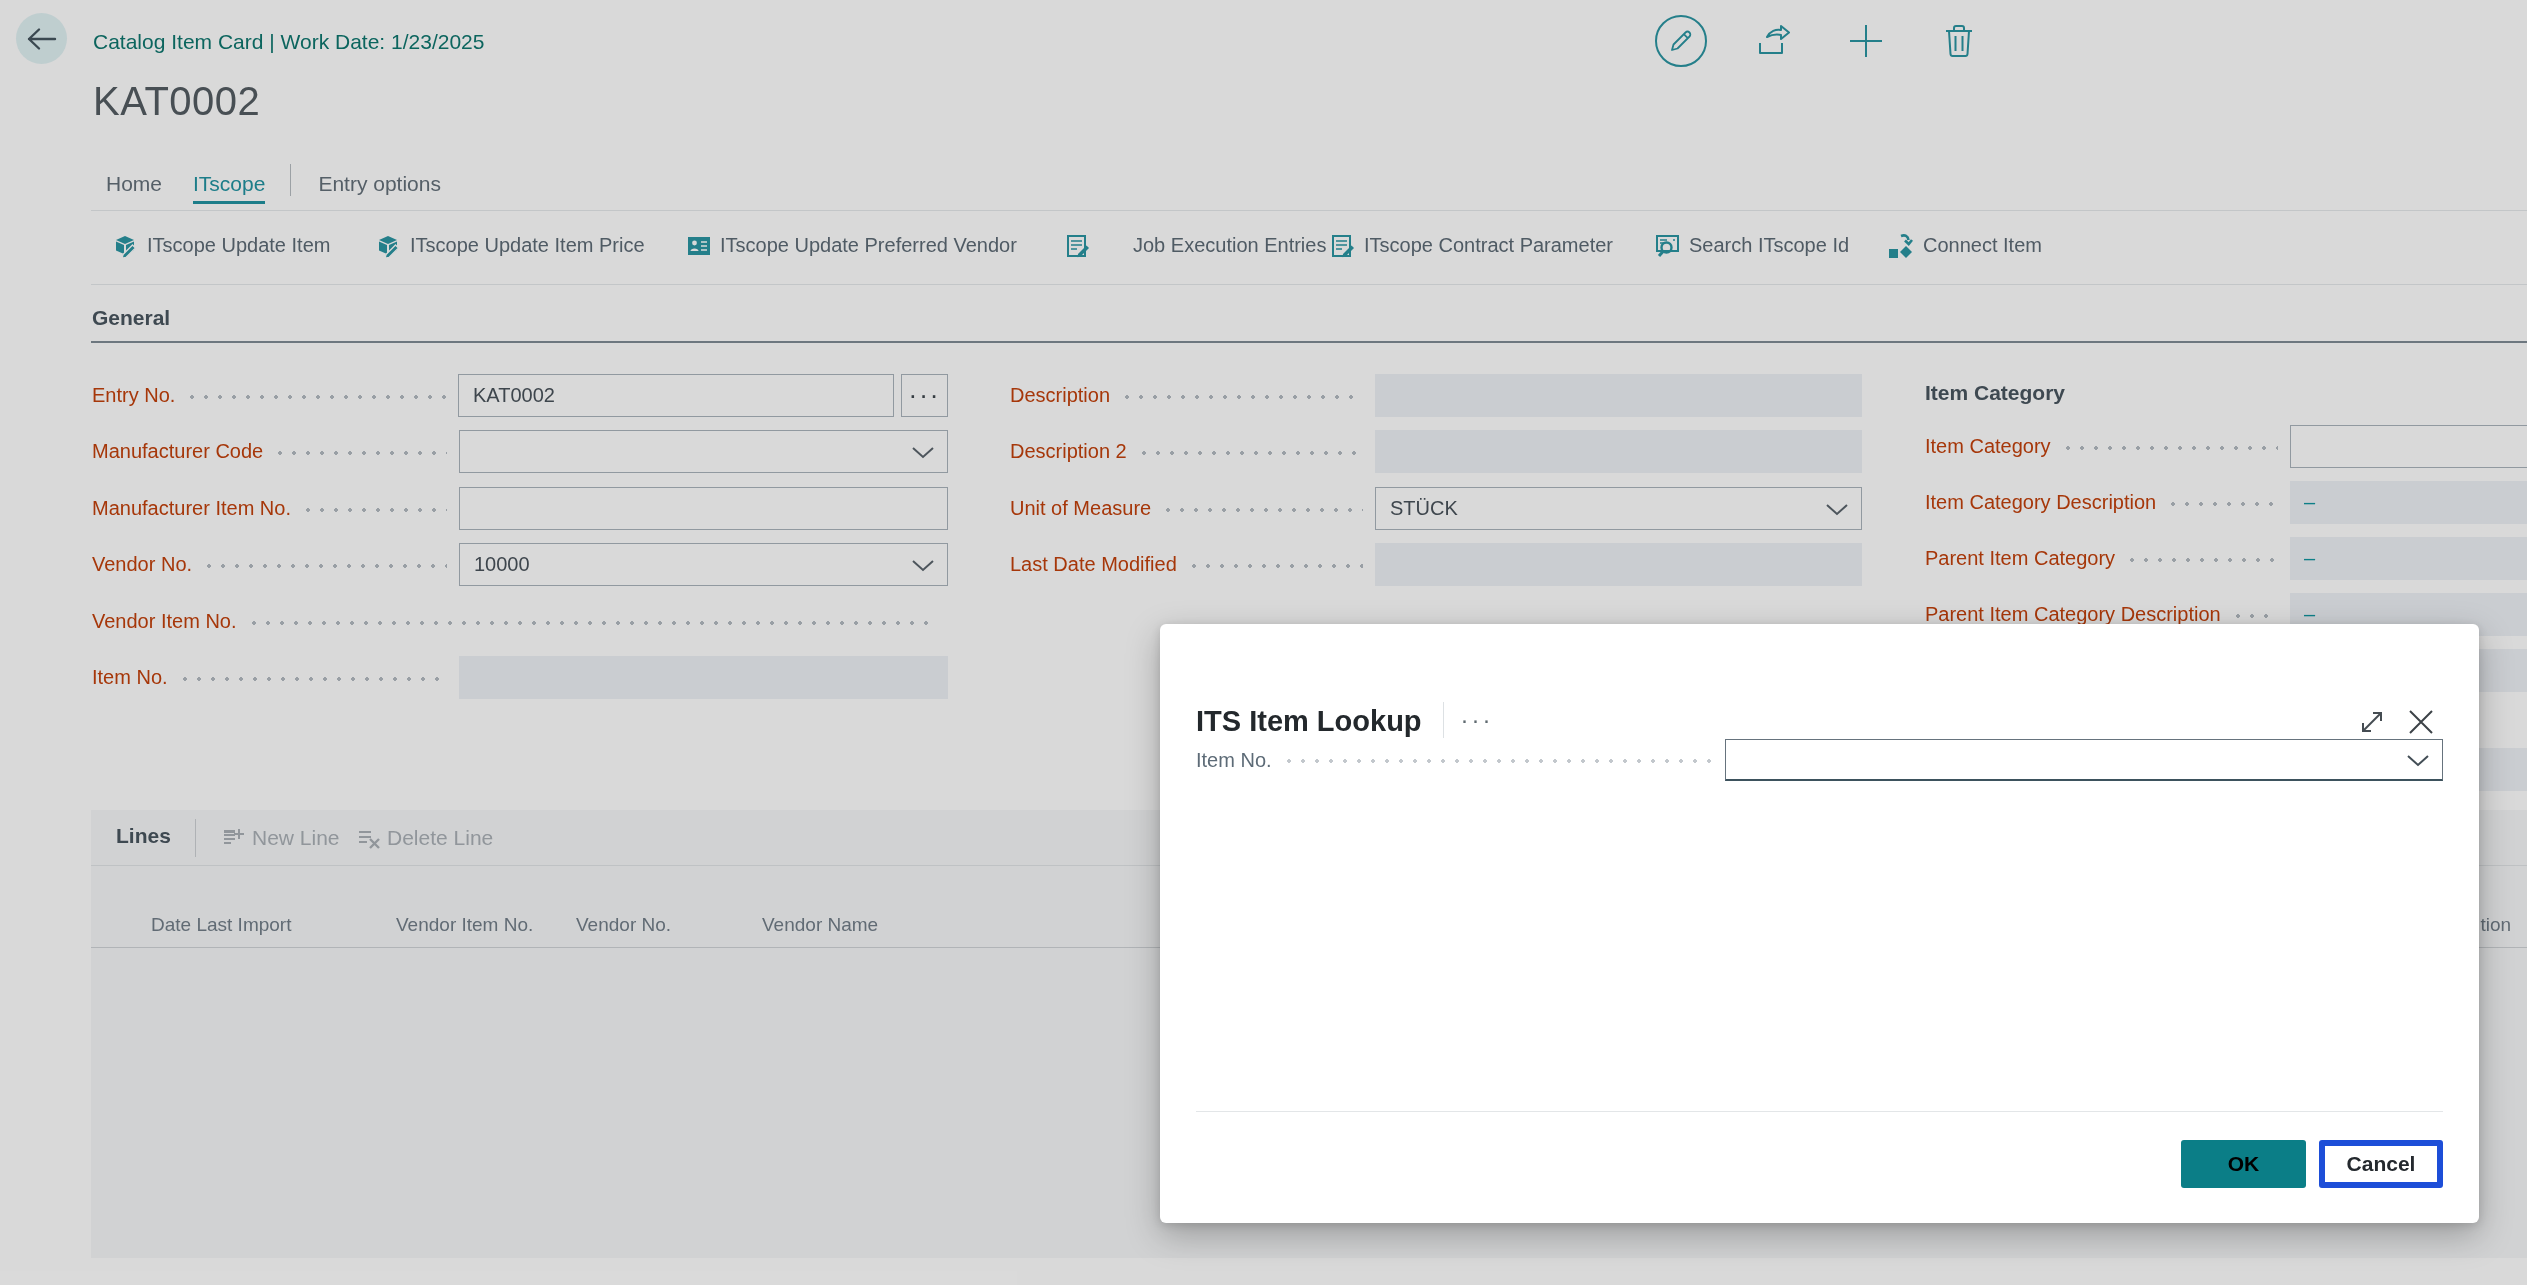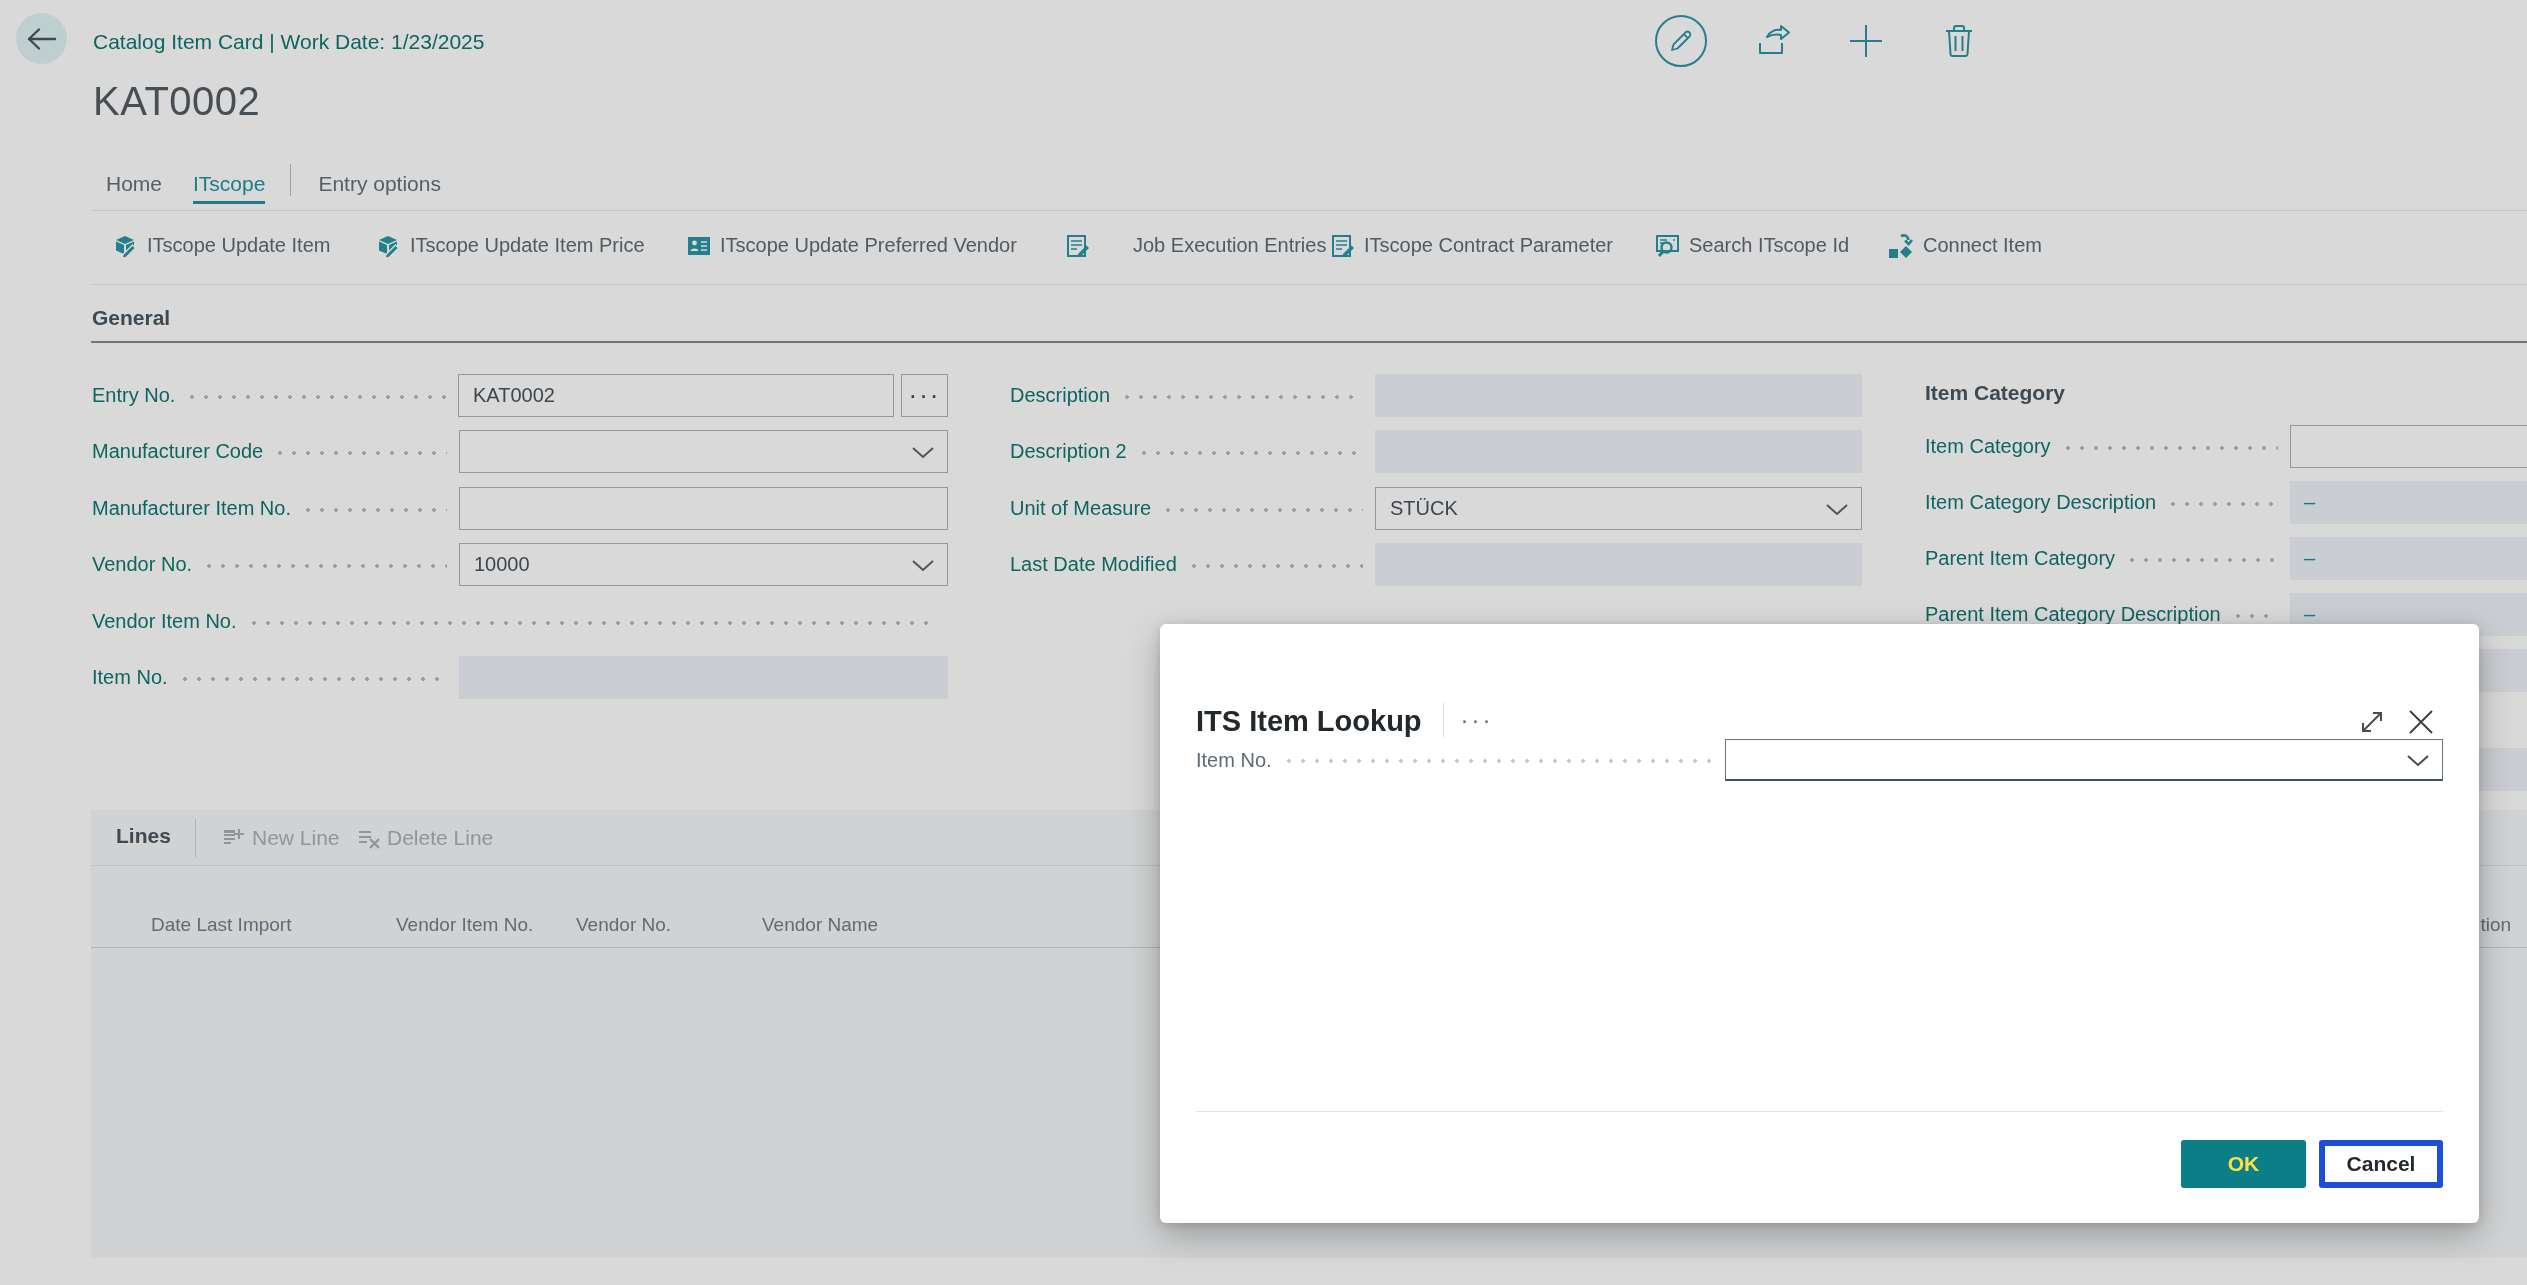--- a/index.html
+++ b/index.html
@@ -35,21 +35,21 @@
   .action-item { top:233px; height:25px; display:flex; align-items:center; gap:9px; }
   .action-item .lbl { font-size:20px; color:#5d6a75; white-space:nowrap; }
   .action-item svg { flex:0 0 auto; }
 
   .section-title { font-size:21px; font-weight:bold; color:#49555f; }
   .gen-title { left:92px; top:306px; }
   .gen-rule { left:91px; right:0; top:341px; height:2px; background:#7f8b94; }
 
   
   .frow { display:flex; align-items:center; height:43px; }
-  .frow .lbl { font-size:20px; color:#0f766e; white-space:nowrap; }
+  .frow .lbl { font-size:20px; color:#c2410c; white-space:nowrap; }
   .frow .lead { flex:1; height:4px; margin:2px 12px 0 10px;
     background-image:radial-gradient(circle, #b3bac0 1.7px, transparent 1.9px);
     background-size:14px 4px; background-repeat:repeat-x; background-position:left center; }
   .ctl { height:43px; display:flex; align-items:center; position:relative; }
   .ctl.box { background:#fdfdfd; border:1px solid #a9b3bb; }
   .ctl.dis { background:#eceff4; border:none; }
   .ctl .val { font-size:20px; color:#49525a; padding-left:14px; white-space:nowrap; }
   .ctl .dash { font-size:20px; color:#10949e; padding-left:14px; }
   .ctl.sel svg.chev { position:absolute; right:12px; top:50%; margin-top:-6px; }
   .ellipsis-btn { width:47px; height:43px; margin-left:7px; background:#fdfdfd; border:1px solid #a9b3bb;
@@ -103,21 +103,21 @@
     background-size:14px 4px; background-repeat:repeat-x; background-position:left center; }
   .dlg-combo { width:718px; height:42px; flex:0 0 auto; position:relative;
     background:#fff; border:1px solid #66737d; border-bottom:2px solid #3d525d; }
   .dlg-combo input { position:absolute; inset:0; border:none; outline:none; background:transparent;
     font:20px "Liberation Sans", sans-serif; color:#333; padding:0 40px 0 12px; }
   .dlg-combo svg { position:absolute; right:12px; top:50%; margin-top:-6px; }
   .dlg-sep { position:absolute; left:36px; right:36px; top:487px; height:1px; background:#e3e6e8; }
   .dlg-buttons { position:absolute; right:36px; top:516px; display:flex; gap:13px; }
   .btn { height:48px; display:flex; align-items:center; justify-content:center;
     font-family:"Liberation Sans", sans-serif; font-size:21px; border-radius:3px; }
-  .btn-ok { width:125px; background:#0b7e87; color:#fde047; font-weight:bold; border:none; }
+  .btn-ok { width:125px; background:#0b7e87; color:#000000; font-weight:bold; border:none; }
   .btn-cancel { width:124px; background:#ffffff; color:#24292e; font-weight:600; border:6px solid #1d4ed8; }
 </style>
 </head>
 <body>
 
 <div id="page">
 
   <div class="abs back-circle">
     <svg width="32" height="26" viewBox="0 0 32 26">
       <path d="M3 13 H29 M3 13 L13 3.5 M3 13 L13 22.5" stroke="#45565f" stroke-width="2.4" fill="none" stroke-linecap="round"></path>

